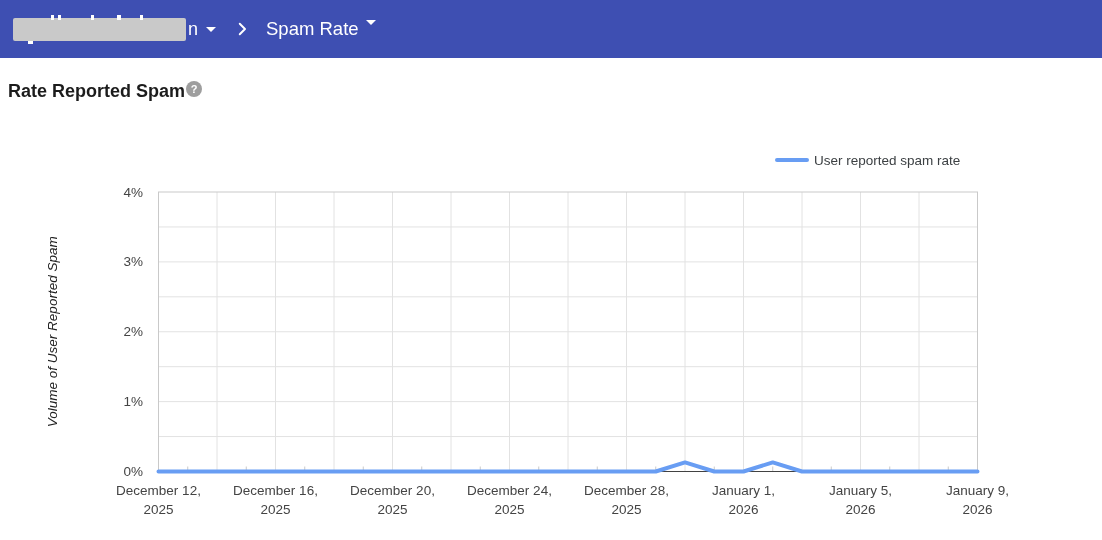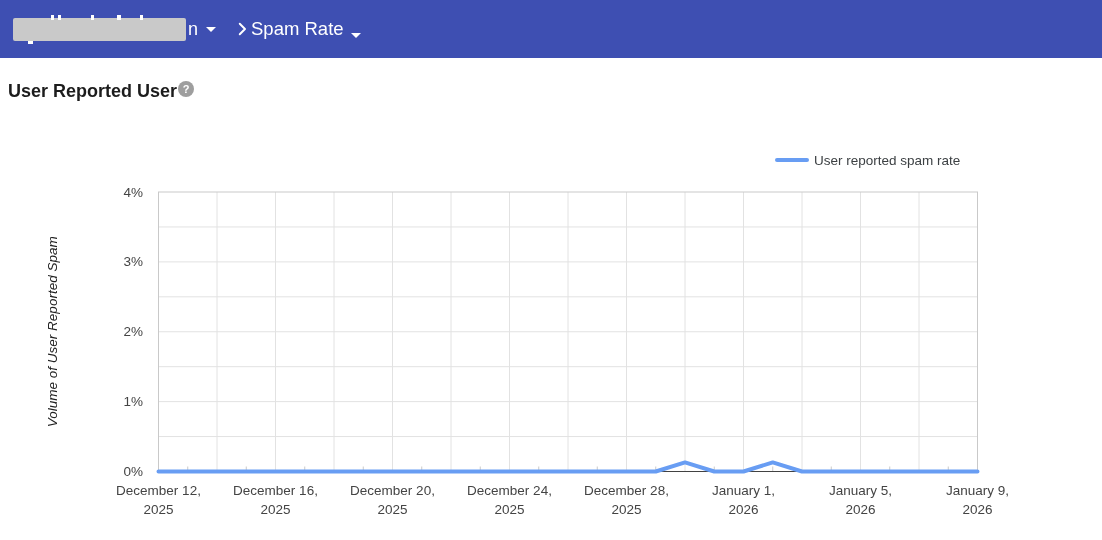--- a/index.html
+++ b/index.html
@@ -18,21 +18,21 @@
     border-radius:2px;
   }
   .frag{position:absolute;background:#ffffff;}
   .domain-suffix{color:#ffffff;font-size:18px;margin-left:2px;line-height:1;}
   .caret{
     width:0;height:0;border-left:5px solid transparent;
     border-right:5px solid transparent;border-top:5px solid #ffffff;
     margin-left:8px;
   }
   .chev{margin-left:17px;display:flex;align-items:center;}
-  .page-group{display:flex;align-items:flex-end;cursor:pointer;}
+  .page-group{display:flex;align-items:flex-start;margin-left:15px;cursor:pointer;}
   .page-group .label{color:#ffffff;font-size:18.5px;line-height:1;}
   
   .title-row{position:absolute;top:80px;left:8px;display:flex;align-items:flex-start;}
   .page-title{font-size:18px;font-weight:bold;color:#1c1c1c;line-height:22px;}
   .help-icon{
     width:16px;height:16px;border-radius:50%;background:#9e9e9e;
     color:#ffffff;font-size:11px;font-weight:bold;line-height:16px;
     text-align:center;margin-left:1px;margin-top:1px;cursor:pointer;
   }
   
@@ -61,21 +61,21 @@
       <path d="M9 5l7 7-7 7" stroke="#ffffff" stroke-width="2.6" fill="none" stroke-linecap="round" stroke-linejoin="round"></path>
     </svg>
   </span>
   <div class="page-group">
     <span class="label">Spam Rate</span>
     <span class="caret" style="margin-left:7px;"></span>
   </div>
 </div>
 
 <div class="title-row">
-  <span class="page-title">User Reported User</span>
+  <span class="page-title">Rate Reported Spam</span>
   <span class="help-icon">?</span>
 </div>
 
 <div class="chart-wrap">
   <svg id="chart-svg" width="1102" height="410">
     <g id="grid-layer">
         <line x1="158.5" y1="306.5625" x2="977.5" y2="306.5625" stroke="#e2e2e2" stroke-width="1"></line>
         <line x1="158.5" y1="271.625" x2="977.5" y2="271.625" stroke="#e2e2e2" stroke-width="1"></line>
         <line x1="158.5" y1="236.6875" x2="977.5" y2="236.6875" stroke="#e2e2e2" stroke-width="1"></line>
         <line x1="158.5" y1="201.75" x2="977.5" y2="201.75" stroke="#e2e2e2" stroke-width="1"></line>

